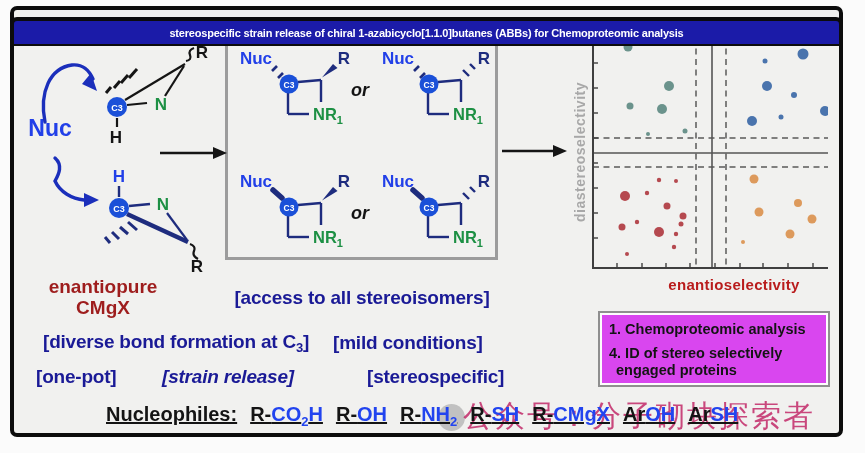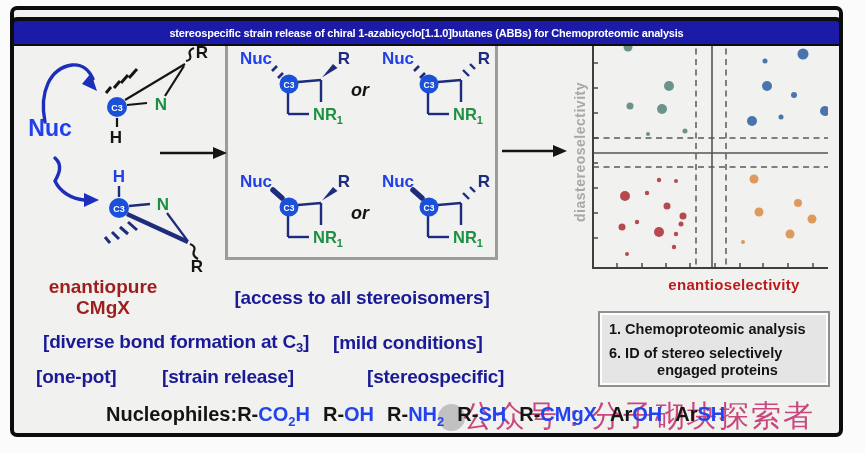--- a/index.html
+++ b/index.html
@@ -41,34 +41,34 @@
   .caption-red{
     position:absolute;left:28px;top:276px;width:150px;text-align:center;
     color:#9e1d1d;font-weight:700;font-size:19px;line-height:21px;z-index:2;
   }
   .anno{position:absolute;color:#1a1a96;font-weight:700;font-size:19px;letter-spacing:-0.2px;z-index:2;white-space:nowrap;}
   .anno sub{font-size:13px;vertical-align:-4px;}
   .anno-access{left:222px;top:287px;width:280px;text-align:center;}
   .anno-diverse{left:35px;top:331px;margin-left:8px;}
   .anno-mild{left:333px;top:332px;}
   .anno-onepot{left:36px;top:366px;}
-  .anno-strain{left:162px;top:366px;}
+  .anno-strain{left:162px;top:366px;font-style:italic;}
   .anno-stereospecific{left:331px;top:366px;margin-left:36px;}
   .steps-box{
     position:absolute;left:598px;top:311px;width:232px;height:76px;
-    background:#e5e5e5;border:2px solid #8f8f8f;box-shadow:inset 0 0 0 2px #fdfdfd;
+    background:#d946ef;border:2px solid #8f8f8f;box-shadow:inset 0 0 0 2px #fdfdfd;
     box-sizing:border-box;padding:8px 9px 0 9px;z-index:2;
     color:#141414;font-weight:700;font-size:14.5px;line-height:17px;
   }
   .steps-box .step1{margin-bottom:7px;}
-  .steps-box .step2b{margin-left:7px;text-align:center;}
+  .steps-box .step2b{margin-left:7px;}
   .nuc-bar{
     position:absolute;left:106px;top:403px;z-index:4;
-    display:flex;align-items:baseline;
-    font-weight:700;font-size:20px;color:#141414;white-space:nowrap;
+    display:flex;align-items:baseline;gap:13px;
+    font-weight:700;font-size:20px;color:#141414;white-space:nowrap;text-decoration:underline;
   }
   .nuc-bar .bk{color:#141414;}
   .nuc-bar .blue{color:#2244ef;}
   .nuc-bar sub{font-size:13px;vertical-align:-5px;line-height:0;}
   .nuc-item{display:inline-block;}
   .watermark{
     position:absolute;left:463px;top:396px;z-index:3;
     font-size:30px;letter-spacing:2px;color:#be185d;opacity:0.78;
     white-space:nowrap;font-weight:400;
   }
@@ -301,21 +301,21 @@
 
 <div class="anno anno-access">[access to all stereoisomers]</div>
 <div class="anno anno-diverse"><span>[diverse bond formation at C</span><sub>3</sub><span>]</span></div>
 <div class="anno anno-mild">[mild conditions]</div>
 <div class="anno anno-onepot">[one-pot]</div>
 <div class="anno anno-strain">[strain release]</div>
 <div class="anno anno-stereospecific">[stereospecific]</div>
 
 <div class="steps-box">
   <div class="step1">1. Chemoproteomic analysis</div>
-  <div class="step2a">6. ID of stereo selectively</div>
+  <div class="step2a">4. ID of stereo selectively</div>
   <div class="step2b">engaged proteins</div>
 </div>
 
 <div class="nuc-bar">
   <span class="bk">Nucleophiles:</span>
   <span style="display:inline-flex;gap:13px;align-items:flex-end;">
       <span class="nuc-item"><span class="bk">R-</span><span class="blue">CO</span><sub class="blue">2</sub><span class="blue">H</span></span>
       <span class="nuc-item"><span class="bk">R-</span><span class="blue">OH</span></span>
       <span class="nuc-item"><span class="bk">R-</span><span class="blue">NH</span><sub class="blue">2</sub></span>
       <span class="nuc-item"><span class="bk">R-</span><span class="blue">SH</span></span>

